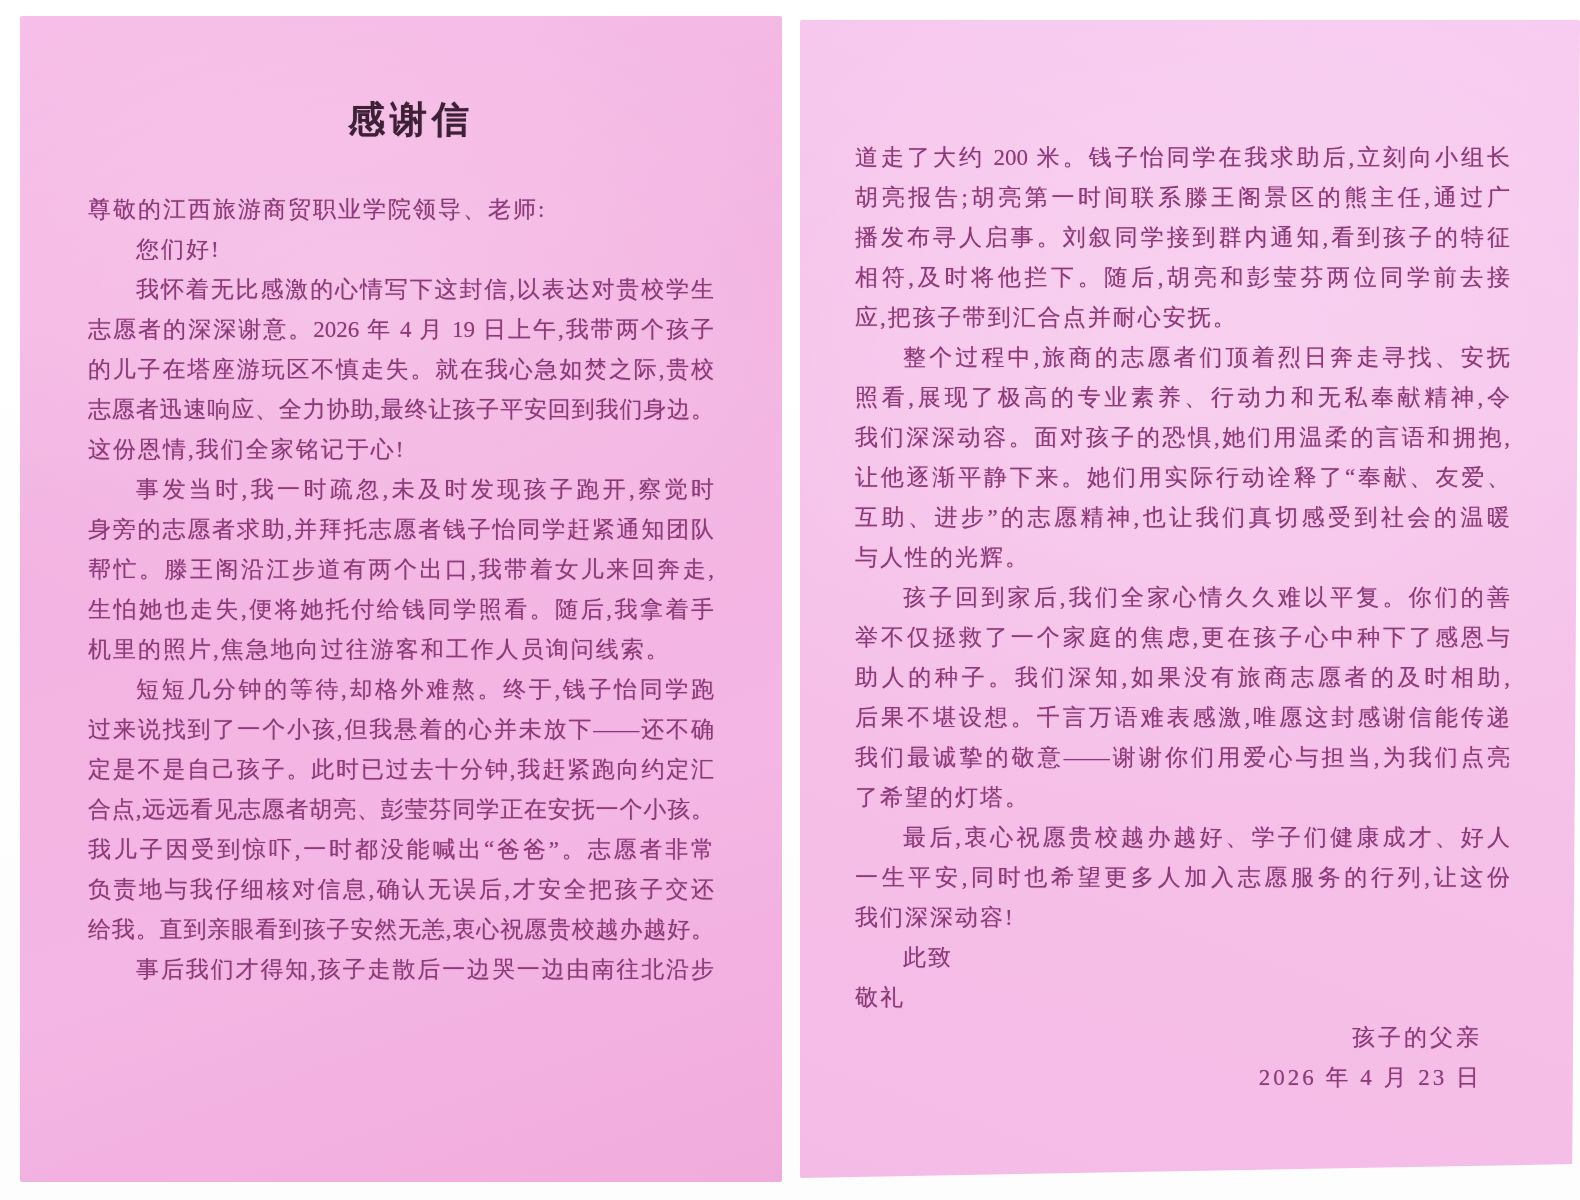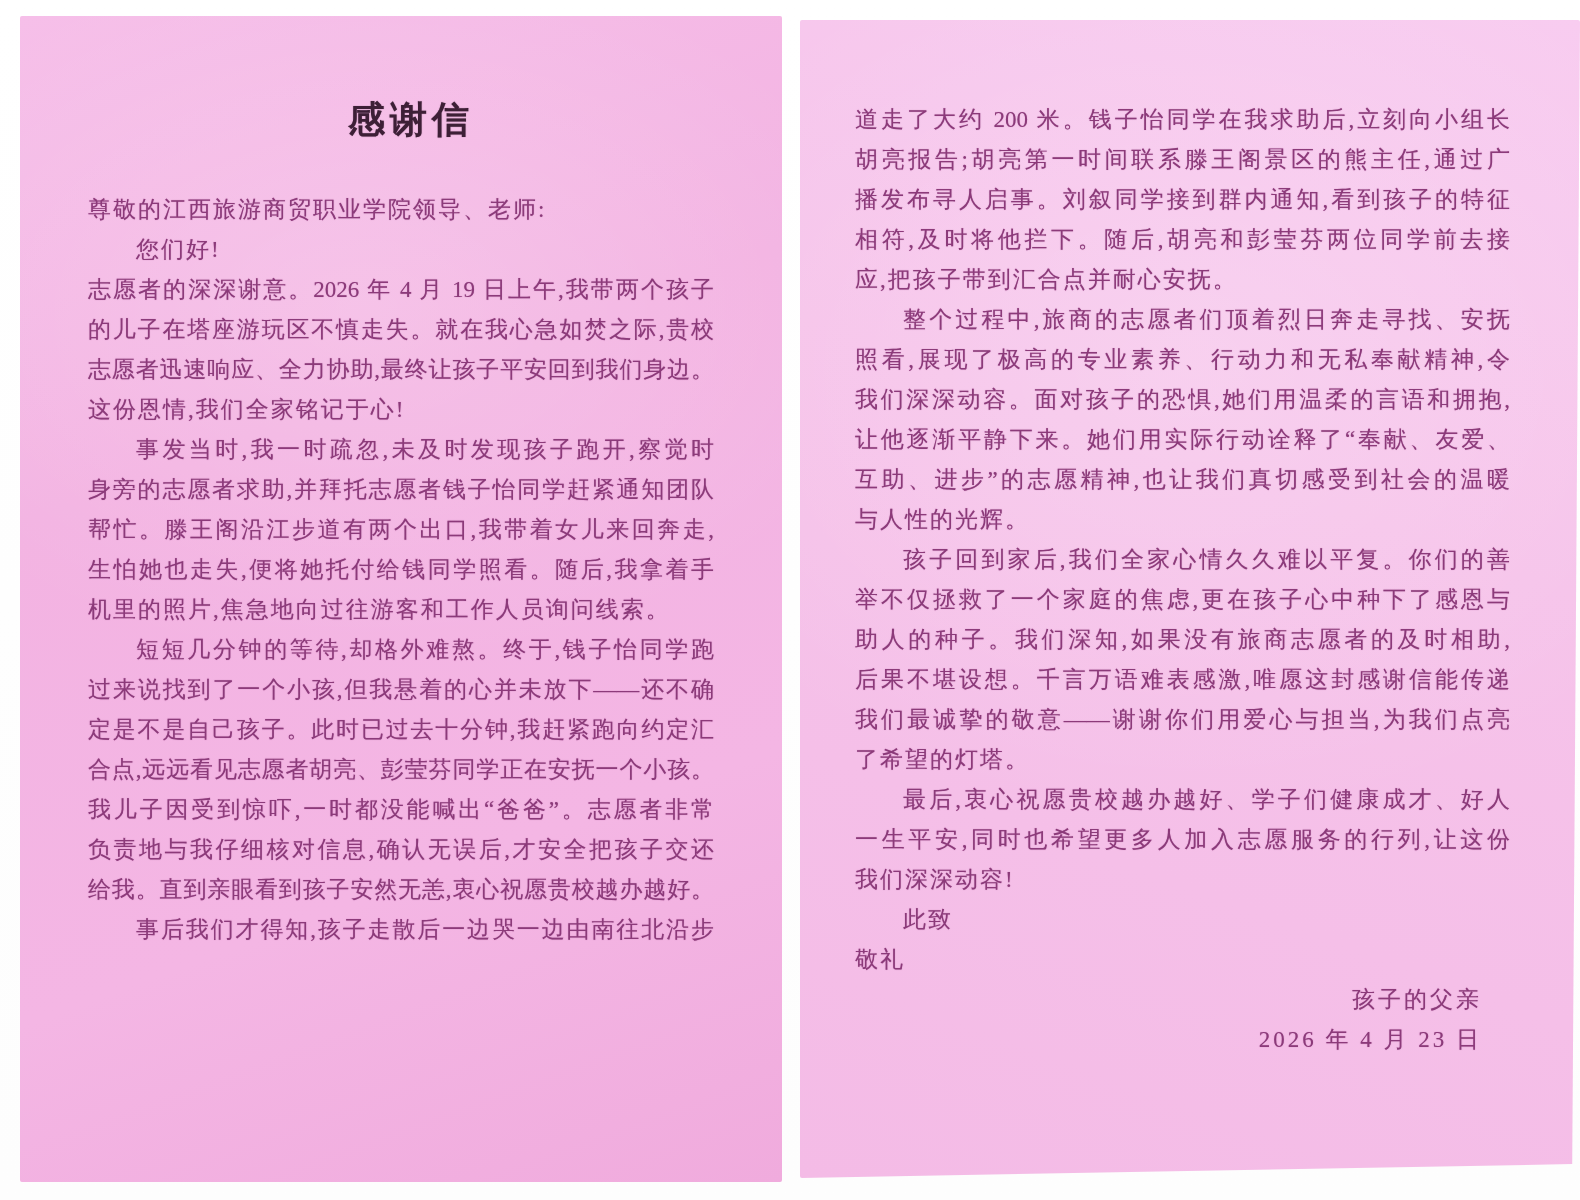--- a/index.html
+++ b/index.html
@@ -23,21 +23,21 @@
     width: 762px; height: 1166px;
     padding-top: 80px;
     background:
       radial-gradient(ellipse 900px 600px at 45% 25%, rgba(255,255,255,0.18), rgba(255,255,255,0) 60%),
       linear-gradient(160deg, #f6bfe9 0%, #f3b3e2 35%, #f4b6e4 70%, #f0abdd 100%);
     border-radius: 2px;
   }
   .page-right {
     left: 800px; top: 20px;
     width: 780px; height: 1158px;
-    padding-top: 80px;
+    padding-top: 118px;
     background:
       radial-gradient(ellipse 900px 700px at 50% 30%, rgba(255,255,255,0.20), rgba(255,255,255,0) 65%),
       linear-gradient(200deg, #f8ccf0 0%, #f6c3ea 40%, #f4bbe6 100%);
     clip-path: polygon(0 0, 100% 0, 99% 98.8%, 0 100%);
     border-radius: 2px;
   }
   .title {
     margin: 0;
     text-align: center;
     font-family: "Liberation Sans", "DejaVu Sans", sans-serif;
@@ -75,20 +75,21 @@
 </head>
 <body>
 
 <div class="photo">
   <div class="page page-left">
     <div class="title">感谢信</div>
     <div class="body body1">
 
     <div class="line">尊敬的江西旅游商贸职业学院领导、老师:</div>
         <div class="line indent">您们好!</div>
+        <div class="line indent fill">我怀着无比感激的心情写下这封信,以表达对贵校学生</div>
         <div class="line fill">志愿者的深深谢意。2026 年 4 月 19 日上午,我带两个孩子</div>
         <div class="line fill">的儿子在塔座游玩区不慎走失。就在我心急如焚之际,贵校</div>
         <div class="line fill">志愿者迅速响应、全力协助,最终让孩子平安回到我们身边。</div>
         <div class="line">这份恩情,我们全家铭记于心!</div>
         <div class="line indent fill">事发当时,我一时疏忽,未及时发现孩子跑开,察觉时</div>
         <div class="line fill">身旁的志愿者求助,并拜托志愿者钱子怡同学赶紧通知团队</div>
         <div class="line fill">帮忙。滕王阁沿江步道有两个出口,我带着女儿来回奔走,</div>
         <div class="line fill">生怕她也走失,便将她托付给钱同学照看。随后,我拿着手</div>
         <div class="line">机里的照片,焦急地向过往游客和工作人员询问线索。</div>
         <div class="line indent fill">短短几分钟的等待,却格外难熬。终于,钱子怡同学跑</div>

